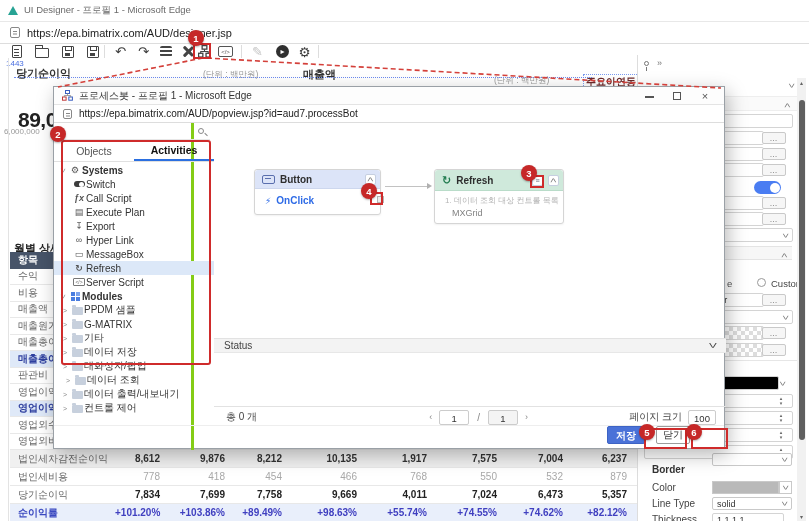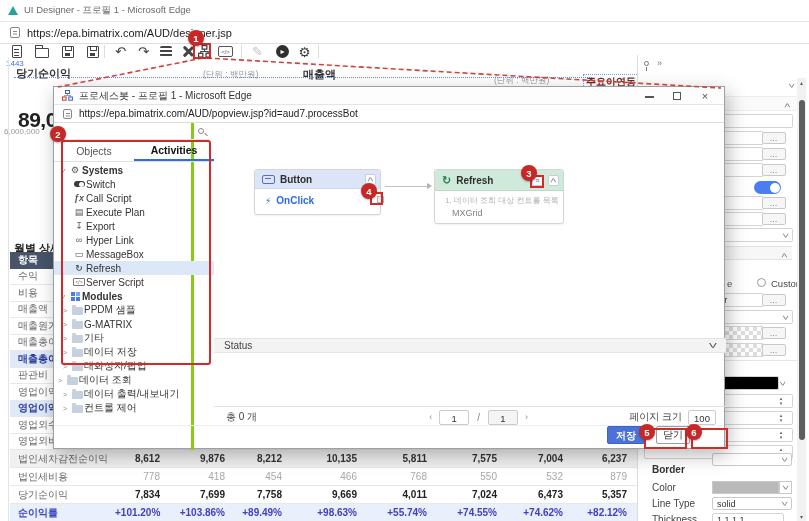--- a/index.html
+++ b/index.html
@@ -349,21 +349,21 @@
       <span class="cell" style="width: 70px;"></span>
       <span class="cell" style="width: 66px;"></span>
       <span class="cell" style="width: 64px;"></span>
     </div>
     <div class="trow sub1" style="height: 18px;">
       <span class="lbl">법인세차감전순이익</span>
       <span class="cell" style="width: 55px;">8,612</span>
       <span class="cell" style="width: 65px;">9,876</span>
       <span class="cell" style="width: 57px;">8,212</span>
       <span class="cell" style="width: 75px;">10,135</span>
-      <span class="cell" style="width: 70px;">5,811</span>
+      <span class="cell" style="width: 70px;">1,917</span>
       <span class="cell" style="width: 70px;">7,575</span>
       <span class="cell" style="width: 66px;">7,004</span>
       <span class="cell" style="width: 64px;">6,237</span>
     </div>
     <div class="trow muted" style="height: 18px;">
       <span class="lbl">법인세비용</span>
       <span class="cell" style="width: 55px;">778</span>
       <span class="cell" style="width: 65px;">418</span>
       <span class="cell" style="width: 57px;">454</span>
       <span class="cell" style="width: 75px;">466</span>
@@ -621,21 +621,21 @@
           </span>
           <span>데이터 저장</span>
         </div>
         <div class="titem" style="padding-left: 6px;">
           <span class="car">&gt;</span>
           <span class="tico">
             <span class="ico-folder"></span>
           </span>
           <span>대화상자/팝업</span>
         </div>
-        <div class="titem" style="padding-left: 1px;">
+        <div class="titem" style="padding-left: 9px;">
           <span class="car">&gt;</span>
           <span class="tico">
             <span class="ico-folder"></span>
           </span>
           <span>데이터 조회</span>
         </div>
         <div class="titem" style="padding-left: 6px;">
           <span class="car">&gt;</span>
           <span class="tico">
             <span class="ico-folder"></span>

